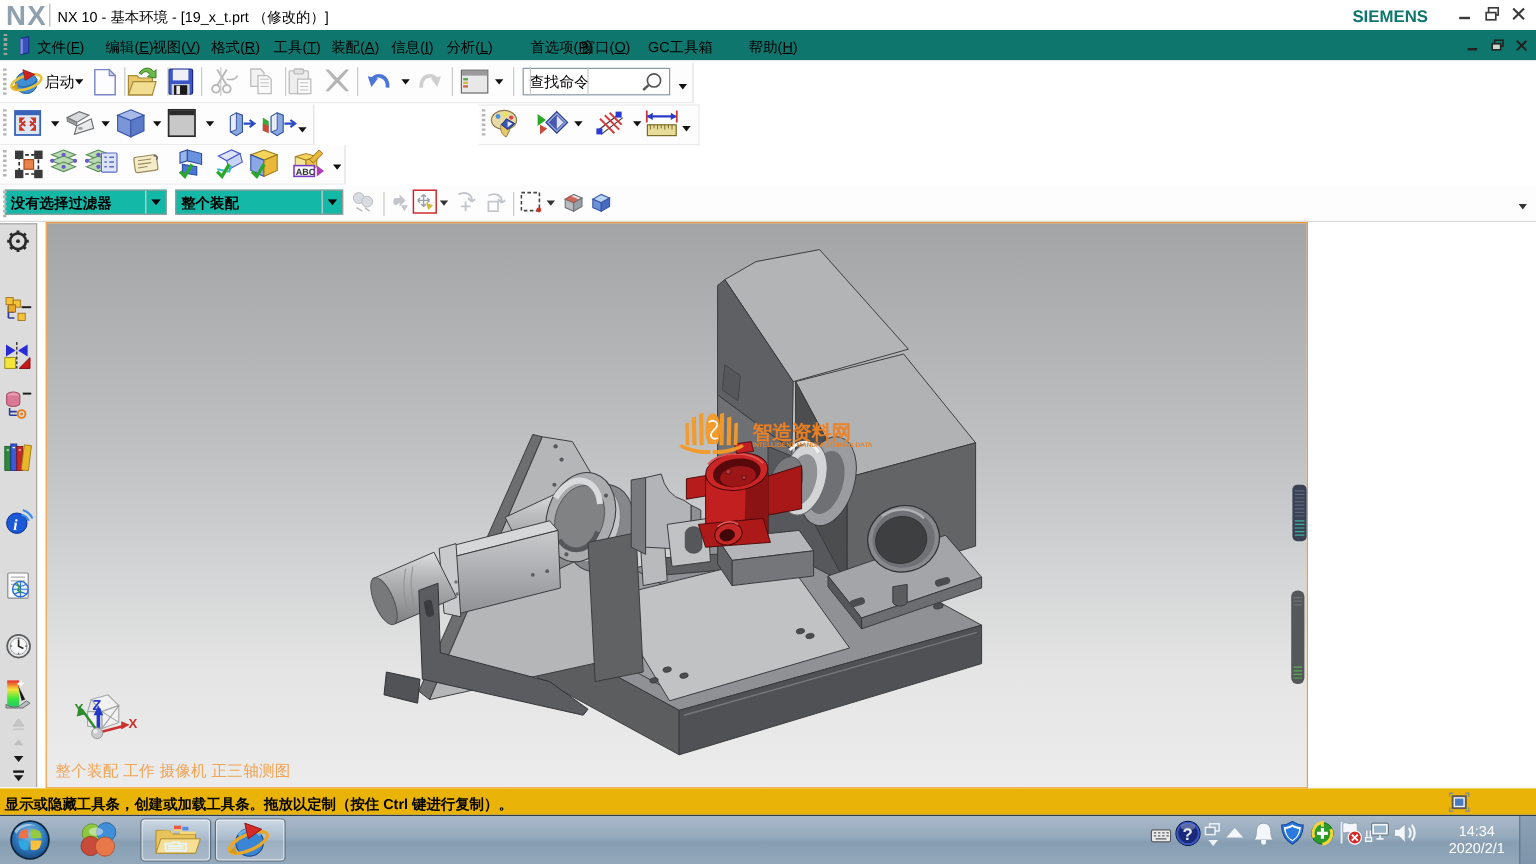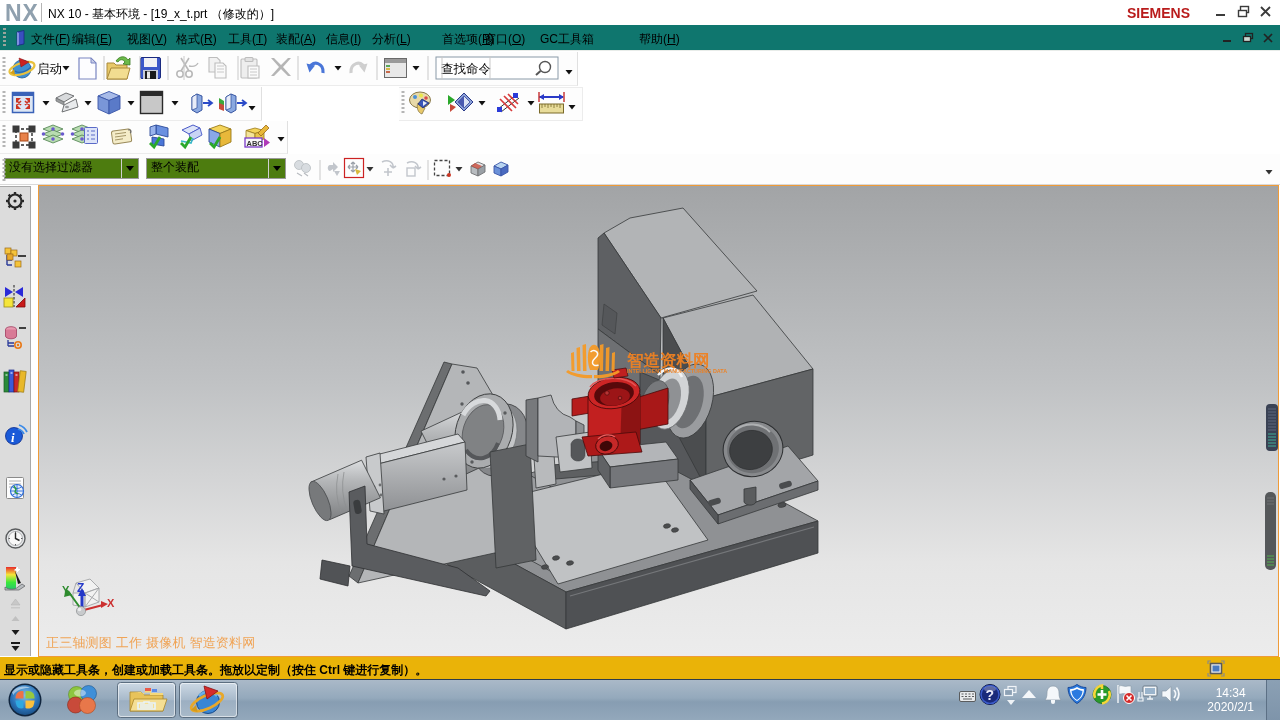--- a/index.html
+++ b/index.html
@@ -2,38 +2,38 @@
 <html><head><meta charset="utf-8">
 <style>
 *{margin:0;padding:0;box-sizing:border-box;}
 html,body{width:1280px;height:720px;overflow:hidden;font-family:"Liberation Sans",sans-serif;}
 #app{position:relative;width:1280px;height:720px;background:#fff;}
 
 #titlebar{position:absolute;left:0;top:0;width:1280px;height:25px;background:#fff;}
 #nxlogo{position:absolute;left:5px;top:0px;font-size:23px;font-weight:bold;color:#8fa0ae;letter-spacing:1px;}
 #tsep{position:absolute;left:41px;top:3px;width:1px;height:19px;background:#b5b5b5;}
 #titletext{position:absolute;left:48px;top:6px;font-size:12px;color:#000;}
-#siemens{position:absolute;left:1127px;top:5px;font-size:14px;font-weight:bold;color:#b91c1c;letter-spacing:0;}
+#siemens{position:absolute;left:1127px;top:5px;font-size:14px;font-weight:bold;color:#0f766e;letter-spacing:0;}
 
 #menubar{position:absolute;left:0;top:25px;width:1280px;height:26px;background:#0f766e;border-bottom:1px solid #e8ece9;}
 #menubar .grip{position:absolute;left:3px;top:3px;width:3px;height:20px;background-image:repeating-linear-gradient(#9aa49c 0 2px, transparent 2px 4px);}
 
 .wbtns{position:absolute;display:flex;gap:9px;align-items:center;}
 
 #toolzone{position:absolute;left:0;top:51px;width:1280px;height:134px;background:#fff;}
 .tbrow{position:absolute;background:#fdfdfd;}
 
-.combo{height:21px;background:#4d7c0f;border:1px solid #9a9a9a;font-size:12px;color:#000;display:flex;align-items:flex-start;position:relative;}
+.combo{height:21px;background:#14b8a6;border:1px solid #9a9a9a;font-size:12px;color:#000;display:flex;align-items:flex-end;position:relative;font-weight:bold;}
 .combo .ctext{padding-left:4px;flex:1;}
 .combo .cbtn{width:17px;height:100%;display:flex;align-items:center;justify-content:center;border-left:1px solid #d0d0d0;}
 
 #sidebar{position:absolute;left:0;top:186px;width:31px;height:470px;background:#dcdcdc;border-right:1px solid #a9a9a9;border-top:1px solid #a9a9a9;}
 #sidebar svg{display:block;margin:0 auto;}
 
-#viewport{position:absolute;left:38px;top:185px;width:1241px;height:472px;border:1px solid #ef9b38;background:linear-gradient(#a2a4a6, #c0c2c4 42%, #e5e5e5 80%, #ececec);text-align:center;}
+#viewport{position:absolute;left:38px;top:185px;width:1052px;height:472px;border:1px solid #ef9b38;background:linear-gradient(#a2a4a6, #c0c2c4 42%, #e5e5e5 80%, #ececec);text-align:center;}
 #vptext{position:absolute;left:7px;bottom:4px;font-size:13px;color:#f0a456;letter-spacing:0.2px;}
 
 #statusbar{position:absolute;left:0;top:657px;width:1280px;height:22px;background:#eab308;}
 #statustext{position:absolute;left:4px;top:5px;font-size:12px;color:#000;font-weight:bold;}
 
 #taskbar{position:absolute;left:0;top:679px;width:1280px;height:41px;background:linear-gradient(#aab9c8,#94a9bc 45%,#879db2 55%,#93a8bb);border-top:1px solid #2e3d4d;}
 #clock{position:absolute;right:26px;top:6px;color:#fff;font-size:12px;text-align:center;line-height:14px;}
 #showdesk{position:absolute;right:0;top:0;width:14px;height:41px;background:linear-gradient(#8ba0b4,#7e94aa);border-left:1px solid #5c7085;}
 </style></head>
 <body>
@@ -59,31 +59,31 @@
   </div>
 
   <div id="menubar">
     <div class="grip"></div>
     <svg width="14" height="16" style="position:absolute;left:14px;top:5px;">
         <path d="M3 2 L10 0.5 L10 14 L3 15.5 Z" fill="#3a4fc0" stroke="#1a2a80" stroke-width="0.8"></path>
         <path d="M3 2 L5 3 L5 14.5 L3 15.5Z" fill="#8090e0"></path>
       </svg>
     <div style="position:absolute;top:6px;left:0;width:100%;font-size:12px;color:#000;">
         <span style="position:absolute;left:31px;white-space:nowrap;">文件(<u>F</u>)</span>
-        <span style="position:absolute;left:72px;white-space:nowrap;">编辑(<u>E</u>)</span>
+        <span style="position:absolute;left:88px;white-space:nowrap;">编辑(<u>E</u>)</span>
         <span style="position:absolute;left:127px;white-space:nowrap;">视图(<u>V</u>)</span>
         <span style="position:absolute;left:176px;white-space:nowrap;">格式(<u>R</u>)</span>
         <span style="position:absolute;left:228px;white-space:nowrap;">工具(<u>T</u>)</span>
         <span style="position:absolute;left:276px;white-space:nowrap;">装配(<u>A</u>)</span>
         <span style="position:absolute;left:326px;white-space:nowrap;">信息(<u>I</u>)</span>
         <span style="position:absolute;left:372px;white-space:nowrap;">分析(<u>L</u>)</span>
         <span style="position:absolute;left:442px;white-space:nowrap;">首选项(<u>P</u>)</span>
         <span style="position:absolute;left:484px;white-space:nowrap;">窗口(<u>O</u>)</span>
         <span style="position:absolute;left:540px;white-space:nowrap;">GC工具箱</span>
-        <span style="position:absolute;left:639px;white-space:nowrap;">帮助(<u>H</u>)</span>
+        <span style="position:absolute;left:624px;white-space:nowrap;">帮助(<u>H</u>)</span>
       </div>
     <div class="wbtns" style="right:6px;top:7px;gap:8px;">
       <svg width="12" height="12">
           <rect x="1" y="8" width="8" height="2" fill="#222"></rect>
         </svg>
       <svg width="12" height="12">
           <rect x="3.5" y="1.5" width="7" height="5" fill="none" stroke="#222" stroke-width="1.3"></rect>
           <rect x="1.5" y="4.5" width="7" height="5" fill="#ccd6cf" stroke="#222" stroke-width="1.3"></rect>
         </svg>
       <svg width="12" height="12">
@@ -622,21 +622,21 @@
 <polygon points="78,596 86,596 82,588" fill="#2438c8"></polygon>
 <line x1="84" y1="610" x2="103" y2="605" stroke="#cc3030" stroke-width="2"></line>
 <polygon points="101,601 108,604 101,608" fill="#cc3030"></polygon>
 <circle cx="81" cy="611" r="4.6" fill="#c8cacc" stroke="#8e9092" stroke-width="0.7"></circle>
 <circle cx="79.5" cy="609.5" r="1.8" fill="#eceeef"></circle>
 <text x="62" y="594" font-size="11" fill="#2e8b2e" font-weight="bold">Y</text>
 <text x="77" y="592" font-size="12" fill="#2438c8" font-weight="bold">Z</text>
 <text x="107" y="607" font-size="11" fill="#cc3030" font-weight="bold">X</text>
 </g>
       </svg>
-    <div id="vptext">正三轴测图 工作 摄像机 智造资料网</div>
+    <div id="vptext">整个装配 工作 摄像机 正三轴测图</div>
     <svg width="16" height="470" viewBox="0 0 16 470" style="position:absolute;right:0;top:0;">
       <g>
         <rect x="4" y="218" width="12" height="47" rx="4" fill="#3a4254"></rect>
         <g stroke="#5c667c" stroke-width="1">
             <path d="M6,223 h8 M6,226 h8 M6,229 h8 M6,232 h8 M6,235 h8 M6,238 h8 M6,241 h8 M6,244 h8"></path>
           </g>
         <g stroke="#3fae96" stroke-width="1">
             <path d="M6,248 h8 M6,251 h8 M6,254 h8 M6,257 h8 M6,260 h8"></path>
           </g>
         <rect x="3" y="306" width="11" height="78" rx="5" fill="#55585a"></rect>

